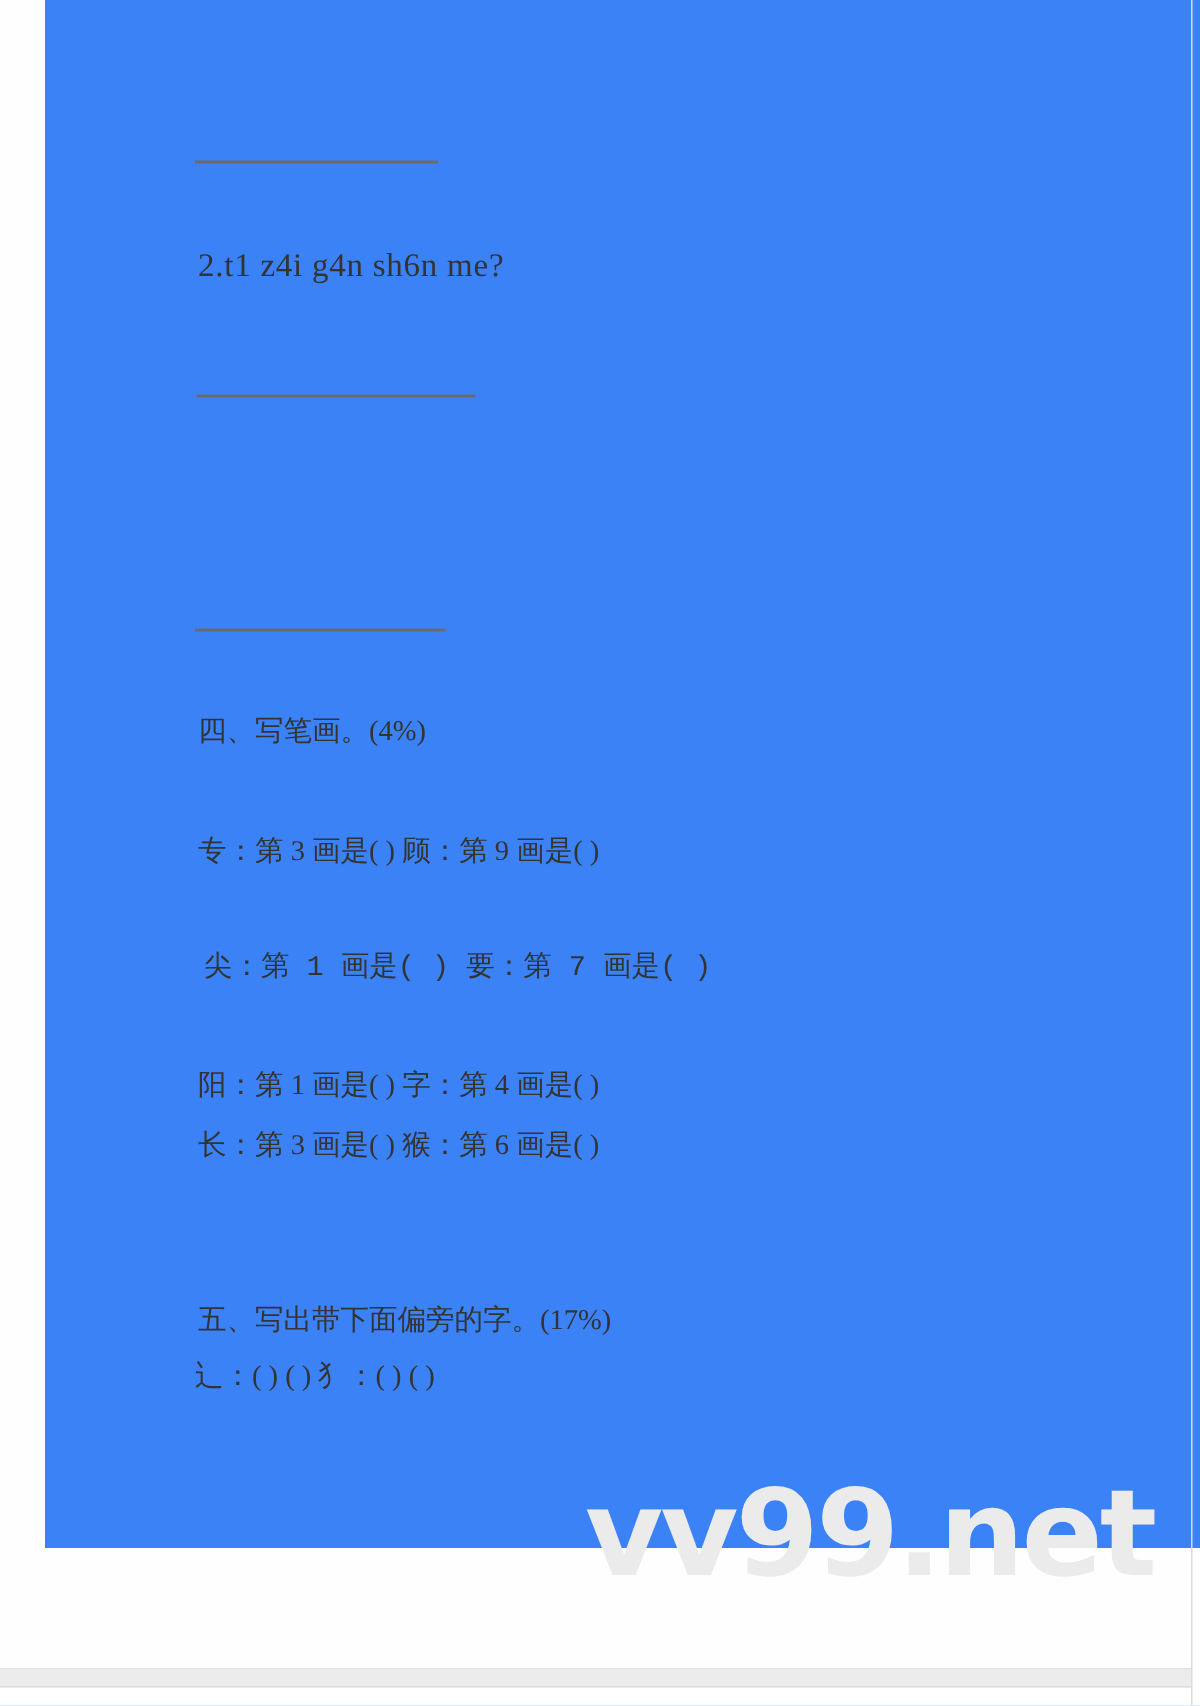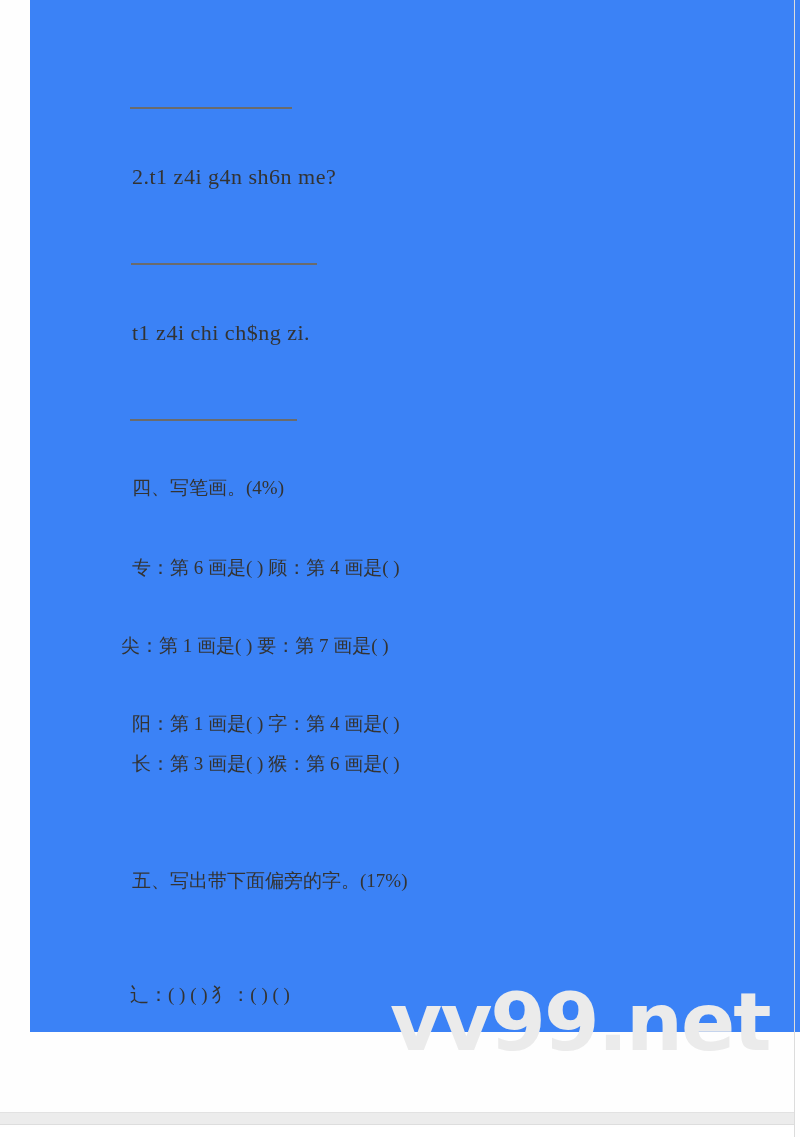--- a/index.html
+++ b/index.html
@@ -65,25 +65,25 @@
     font-size: 22px;
     letter-spacing: 0.5px;
   }
   .cjk {
     font-size: 19px;
   }
   .t-pinyin-q  { left: 102px; top: 166px; }
   .t-pinyin-s  { left: 102px; top: 322px; }
   .t-sec4      { left: 102px; top: 478px; }
   .t-stroke-0  { left: 102px; top: 558px; }
-  .t-stroke-1  { left: 91px; top: 636px; }
+  .t-stroke-1  { left: 106px; top: 636px; font-family: Liberation Mono, monospace; }
   .t-stroke-2  { left: 102px; top: 714px; text-align: right; }
   .t-stroke-3  { left: 102px; top: 754px; }
   .t-sec5      { left: 102px; top: 871px; }
-  .t-radical   { left: 100px; top: 985px; }
+  .t-radical   { left: 100px; top: 908px; }
   .watermark {
     position: absolute;
     left: 360px;
     top: 983px;
     font-family: "DejaVu Sans", "Liberation Sans", sans-serif;
     font-weight: bold;
     font-size: 80px;
     line-height: 1;
     letter-spacing: -2px;
     color: #ebebeb;
@@ -97,27 +97,26 @@
 <div class="canvas">
 
   <div class="page">
 
     <div class="blank-rule rule-1"></div>
 
     <div class="doc-text pinyin t-pinyin-q">2.t1 z4i g4n sh6n me?</div>
 
     <div class="blank-rule rule-2"></div>
 
-    <div class="doc-text pinyin t-pinyin-s">t1 z4i chi ch$ng zi.</div>
 
     <div class="blank-rule rule-3"></div>
 
     <div class="doc-text cjk t-sec4">四、写笔画。(4%)</div>
 
-    <div class="doc-text cjk t-stroke-0">专：第 6 画是( ) 顾：第 4 画是( )</div>
+    <div class="doc-text cjk t-stroke-0">专：第 3 画是( ) 顾：第 9 画是( )</div>
 
     <div class="doc-text cjk t-stroke-1">尖：第 1 画是( ) 要：第 7 画是( )</div>
 
     <div class="doc-text cjk t-stroke-2">阳：第 1 画是( ) 字：第 4 画是( )</div>
 
     <div class="doc-text cjk t-stroke-3">长：第 3 画是( ) 猴：第 6 画是( )</div>
 
     <div class="doc-text cjk t-sec5">五、写出带下面偏旁的字。(17%)</div>
 
     <div class="doc-text cjk t-radical">辶：( ) ( ) 犭：( ) ( )</div>

